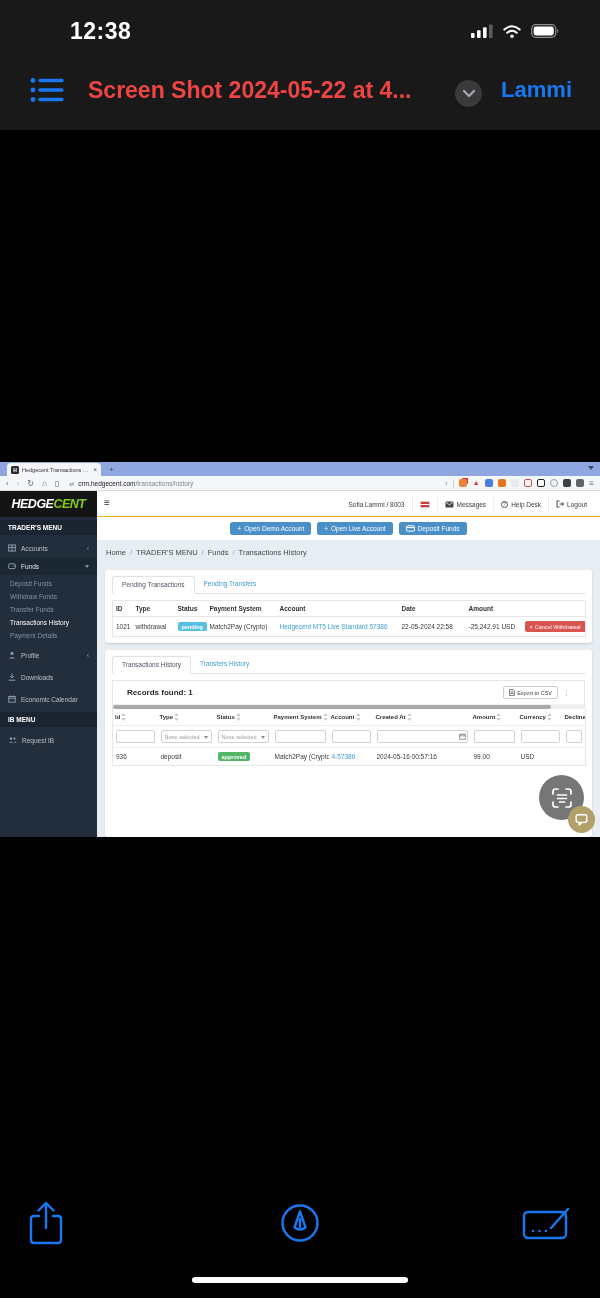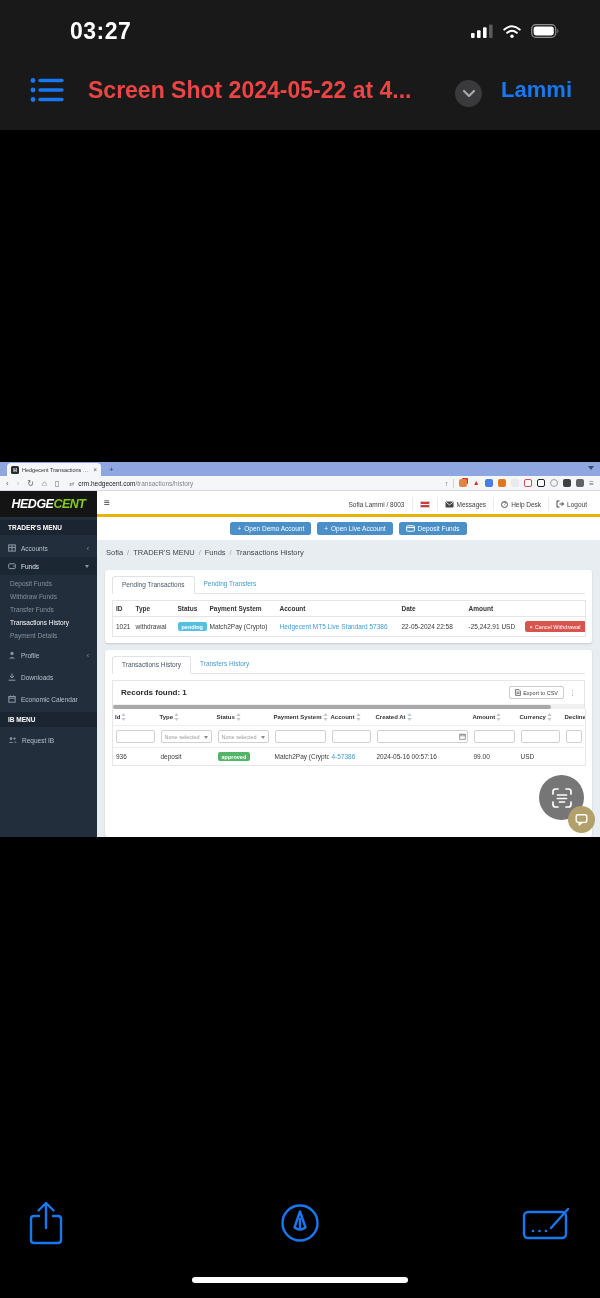--- a/index.html
+++ b/index.html
@@ -40,21 +40,21 @@
   .bs-nav { display:flex; align-items:center; gap:8px; color:#5f6368; font-size:8px; }
   .bs-nav .dim { color:#b4b7bc; }
   .bs-url { display:flex; align-items:center; margin-left:10px; gap:4px; flex:1; }
   .bs-url-host { font-size:6.5px; color:#202124; }
   .bs-url-path { font-size:6.5px; color:#80868b; }
   .bs-ext { display:flex; align-items:center; gap:5px; }
   .ext { width:8px; height:8px; border-radius:2px; flex:none; }
   .bs-sep { width:1px; height:9px; background:#d0d2d7; }
 
   
-  .crm-head { position:absolute; left:0; top:29px; width:600px; height:26px; background:#fff; border-bottom:3px solid #eab308; }
+  .crm-head { position:absolute; left:0; top:29px; width:600px; height:26px; background:#fff; border-bottom:1px solid #eab308; }
   .crm-logo { position:absolute; left:0; top:0; width:97px; height:26px; background:#141414; display:flex; align-items:center;
     justify-content:center; font-style:italic; font-weight:bold; font-size:12.5px; letter-spacing:-.5px; }
   .crm-logo .w { color:#fff; } .crm-logo .o { color:#84cc16; }
   .crm-burger { position:absolute; left:104px; top:6px; font-size:10px; color:#333; cursor:pointer; }
   .crm-topright { position:absolute; right:6px; top:0; height:26px; display:flex; align-items:center; gap:0; }
   .tr-item { display:flex; align-items:center; gap:3px; padding:0 7px; font-size:6.5px; color:#3c3c3c; height:14px;
     border-left:1px solid #ececec; cursor:pointer; }
   .tr-item:first-child { border-left:none; }
   .flag { width:10px; height:7px; border:0.5px solid #ccc; background:linear-gradient(#d03a3a 33%,#fff 33%,#fff 66%,#d03a3a 66%); }
   .help-q { width:7px; height:7px; border:1px solid #555; border-radius:50%; font-size:5px; line-height:5px;
@@ -96,21 +96,21 @@
   th { text-align:left; font-size:6.5px; color:#333; padding:4px 3px; border-bottom:1px solid #e4e7ea; white-space:nowrap; overflow:hidden; }
   td { font-size:6.5px; color:#3a3a3a; padding:4px 3px; white-space:nowrap; overflow:hidden; }
   .badge { display:inline-block; color:#fff; font-size:5.5px; font-weight:bold; padding:1.5px 4px; border-radius:2px; }
   .badge.pending { background:#56c0e0; }
   .badge.approved { background:#53b567; }
   .link { color:#3d9bd5; cursor:pointer; }
   .btn-danger { background:#d9534f; color:#fff; border:none; border-radius:2.5px; font-size:5.5px; padding:2.5px 5px;
     display:inline-flex; align-items:center; gap:2px; cursor:pointer; font-family:inherit; white-space:nowrap; }
 
   .records-row { margin-top:6px; border:1px solid #e4e7ea; border-bottom:none; display:flex; align-items:center;
-    justify-content:space-between; padding:5px 8px; }
+    justify-content:space-between; padding:5px 14px; }
   .records-title { font-size:8px; font-weight:bold; color:#2b2b2b; }
   .records-right { display:flex; align-items:center; gap:5px; }
   .btn-export { border:1px solid #ccc; background:#fff; border-radius:2px; font-size:5.5px; color:#444; padding:2px 5px;
     display:flex; align-items:center; gap:2px; cursor:pointer; font-family:inherit; }
   .more-dots { color:#888; font-size:7px; cursor:pointer; }
   .hscroll { height:5px; background:#f0f0f0; border-left:1px solid #e4e7ea; border-right:1px solid #e4e7ea; position:relative; }
   .hscroll-thumb { position:absolute; left:0; top:0.5px; height:4px; width:93%; background:#a9a9a9; border-radius:2px; }
   .tbl2 { border:1px solid #e4e7ea; border-top:none; margin-top:0; }
   .tbl2 th { font-size:6px; padding:4px 2px; border-bottom:none; }
   .sort { display:inline-block; vertical-align:middle; margin-left:1px; }
@@ -134,21 +134,21 @@
   .tb-sign { position:absolute; right:28px; top:16px; cursor:pointer; }
   .home-indicator { position:absolute; left:192px; top:1277px; width:216px; height:6px; border-radius:3px; background:#fff; }
 </style>
 </head>
 <body>
 
 <div class="phone">
 
   <div class="ios-top">
     <div class="statusbar">
-      <div class="sb-time">03:27</div>
+      <div class="sb-time">12:38</div>
       <div class="sb-right">
         <svg width="22" height="14" viewBox="0 0 22 14">
           <rect x="0" y="9" width="3.6" height="5" rx="1" fill="#fff"></rect>
           <rect x="6" y="6.2" width="3.6" height="7.8" rx="1" fill="#fff"></rect>
           <rect x="12" y="3.2" width="3.6" height="10.8" rx="1" fill="#fff"></rect>
           <rect x="18" y="0.5" width="3.6" height="13.5" rx="1" fill="#5a5a5f"></rect>
         </svg>
         <svg width="18" height="13" viewBox="0 0 18 13" fill="none" stroke="#fff" stroke-width="2" stroke-linecap="round">
           <path d="M1.3 4.6 Q9 -2 16.7 4.6"></path>
           <path d="M4.2 7.8 Q9 3.8 13.8 7.8"></path>
@@ -350,21 +350,21 @@
           <button class="btn-blue">
             <svg width="9" height="7" viewBox="0 0 9 7" fill="none" stroke="#fff" stroke-width="1">
                 <rect x="0.6" y="0.8" width="7.8" height="5.4" rx="0.8"></rect>
                 <path d="M0.6 2.6 H8.4"></path>
               </svg>
             <span>Deposit Funds</span>
           </button>
         </div>
 
         <div class="breadcrumb">
-          <span>Sofia</span>
+          <span>Home</span>
           <span class="bc-sep">/</span>
           <span>TRADER'S MENU</span>
           <span class="bc-sep">/</span>
           <span>Funds</span>
           <span class="bc-sep">/</span>
           <span>Transactions History</span>
         </div>
 
         <div class="crm-content">
 

